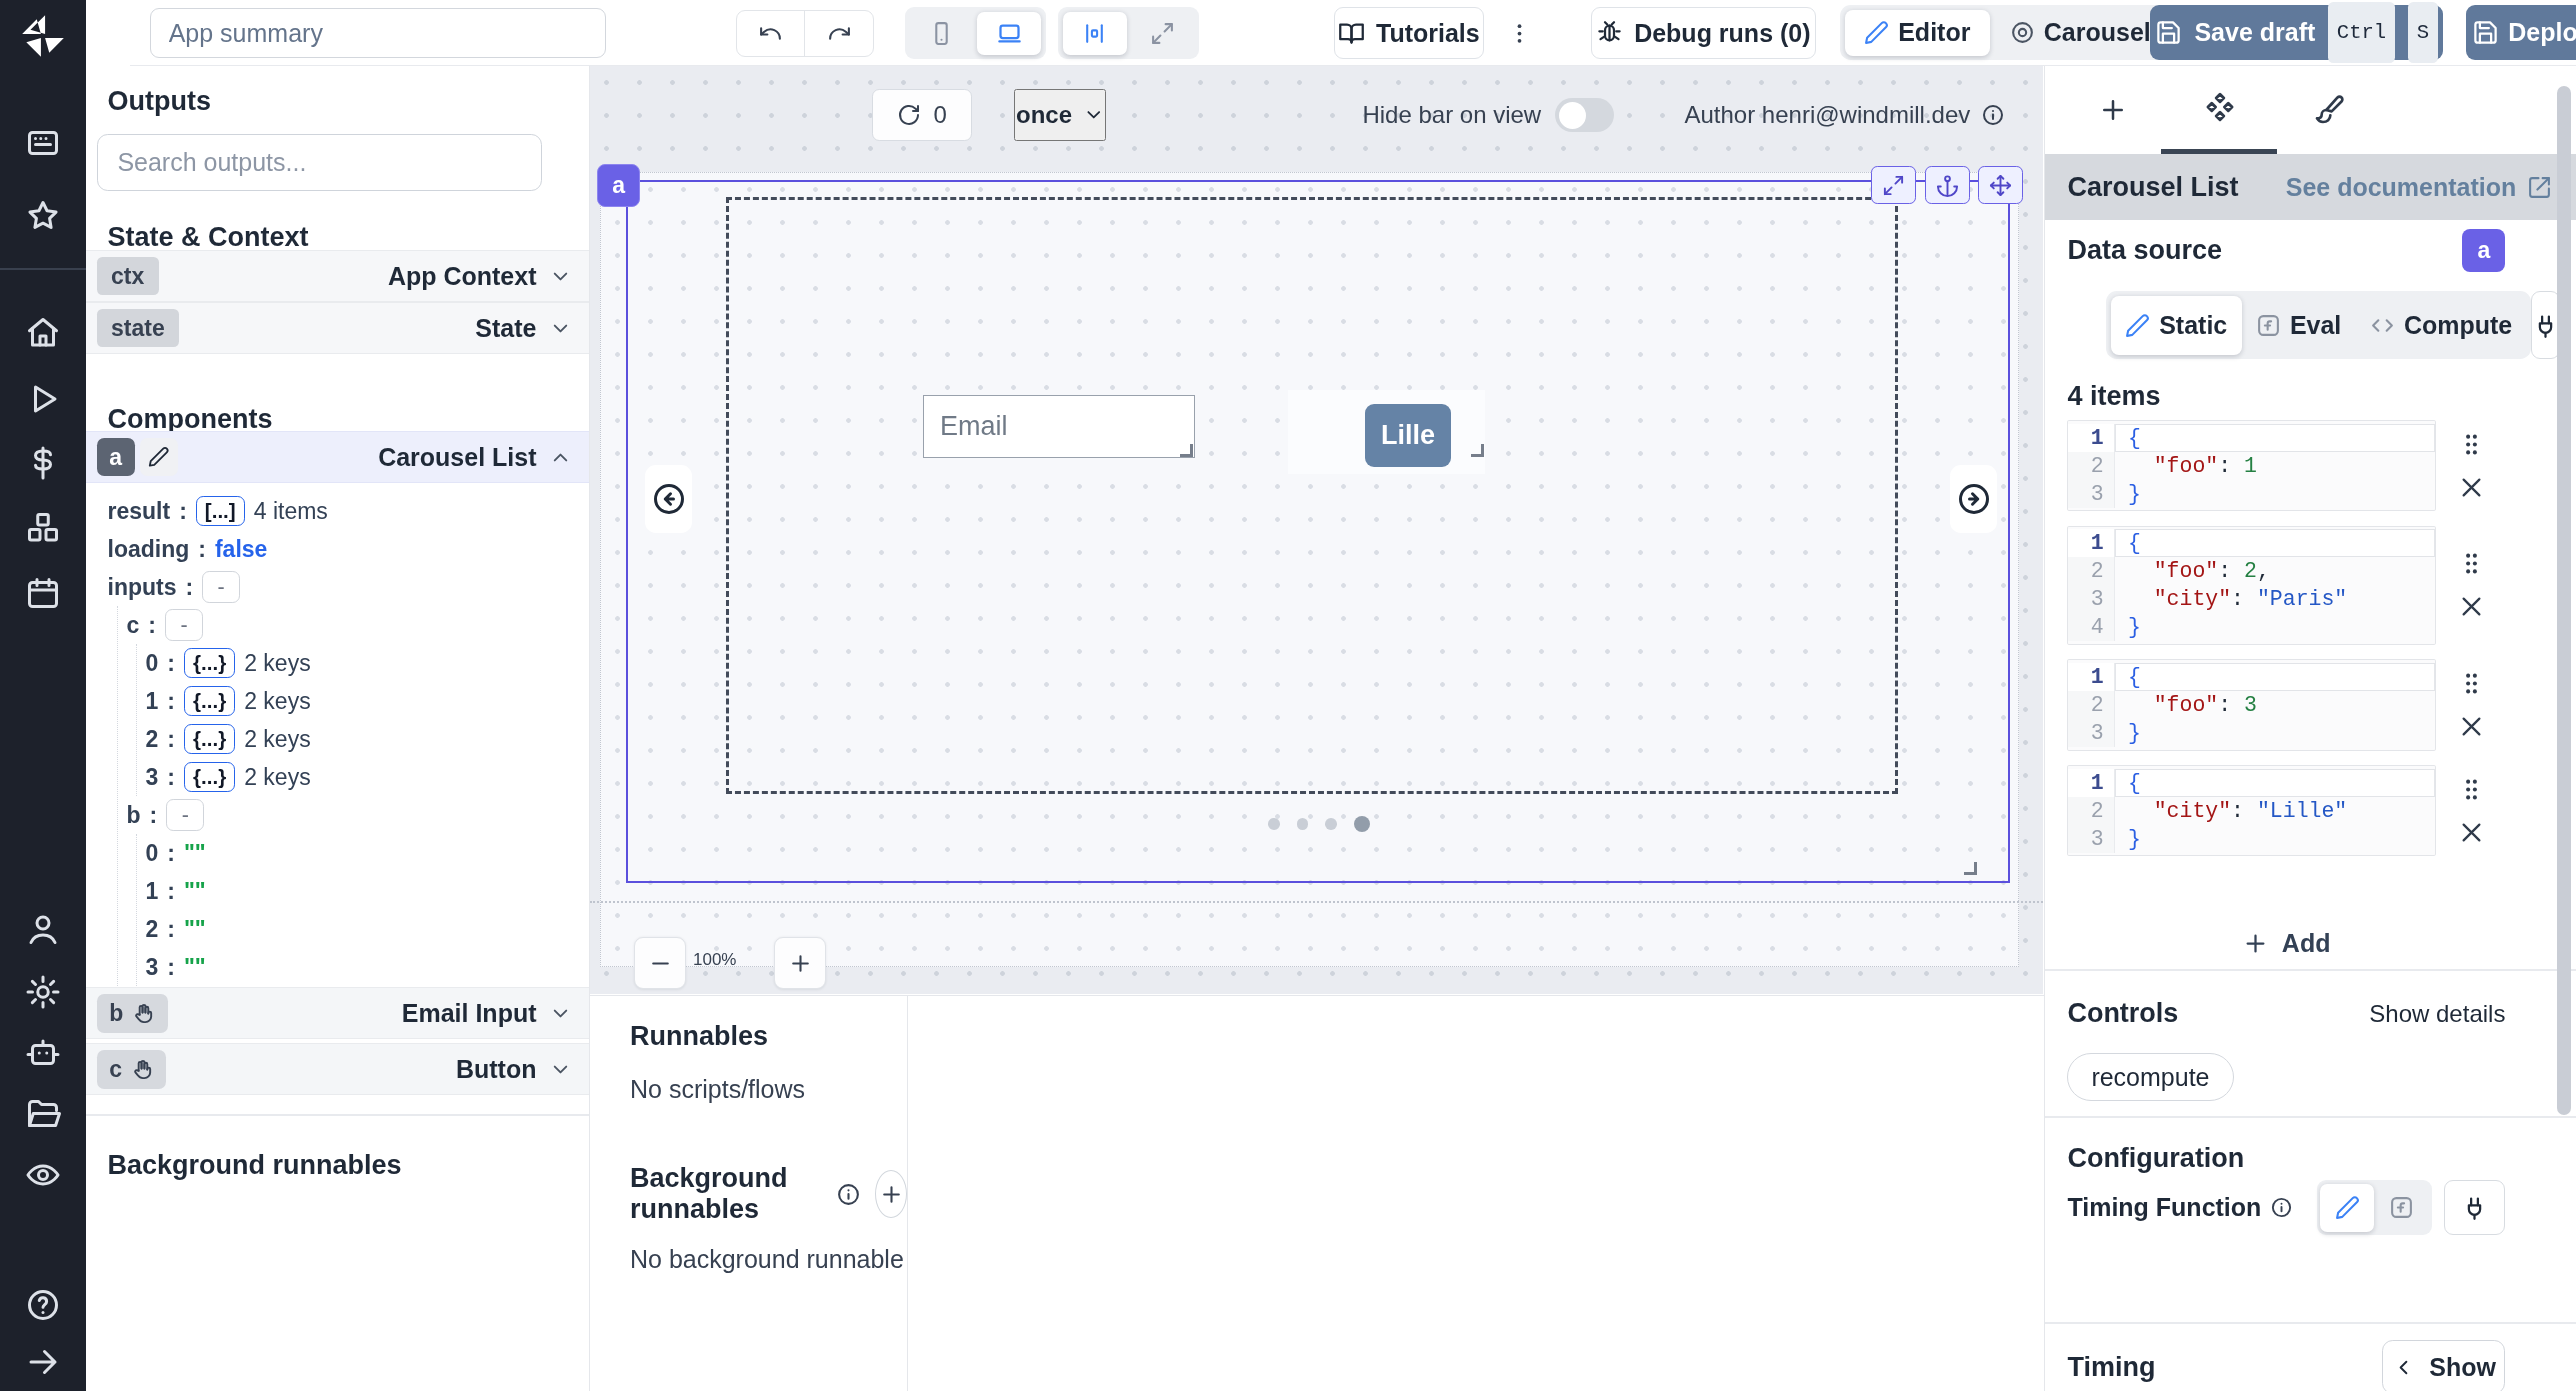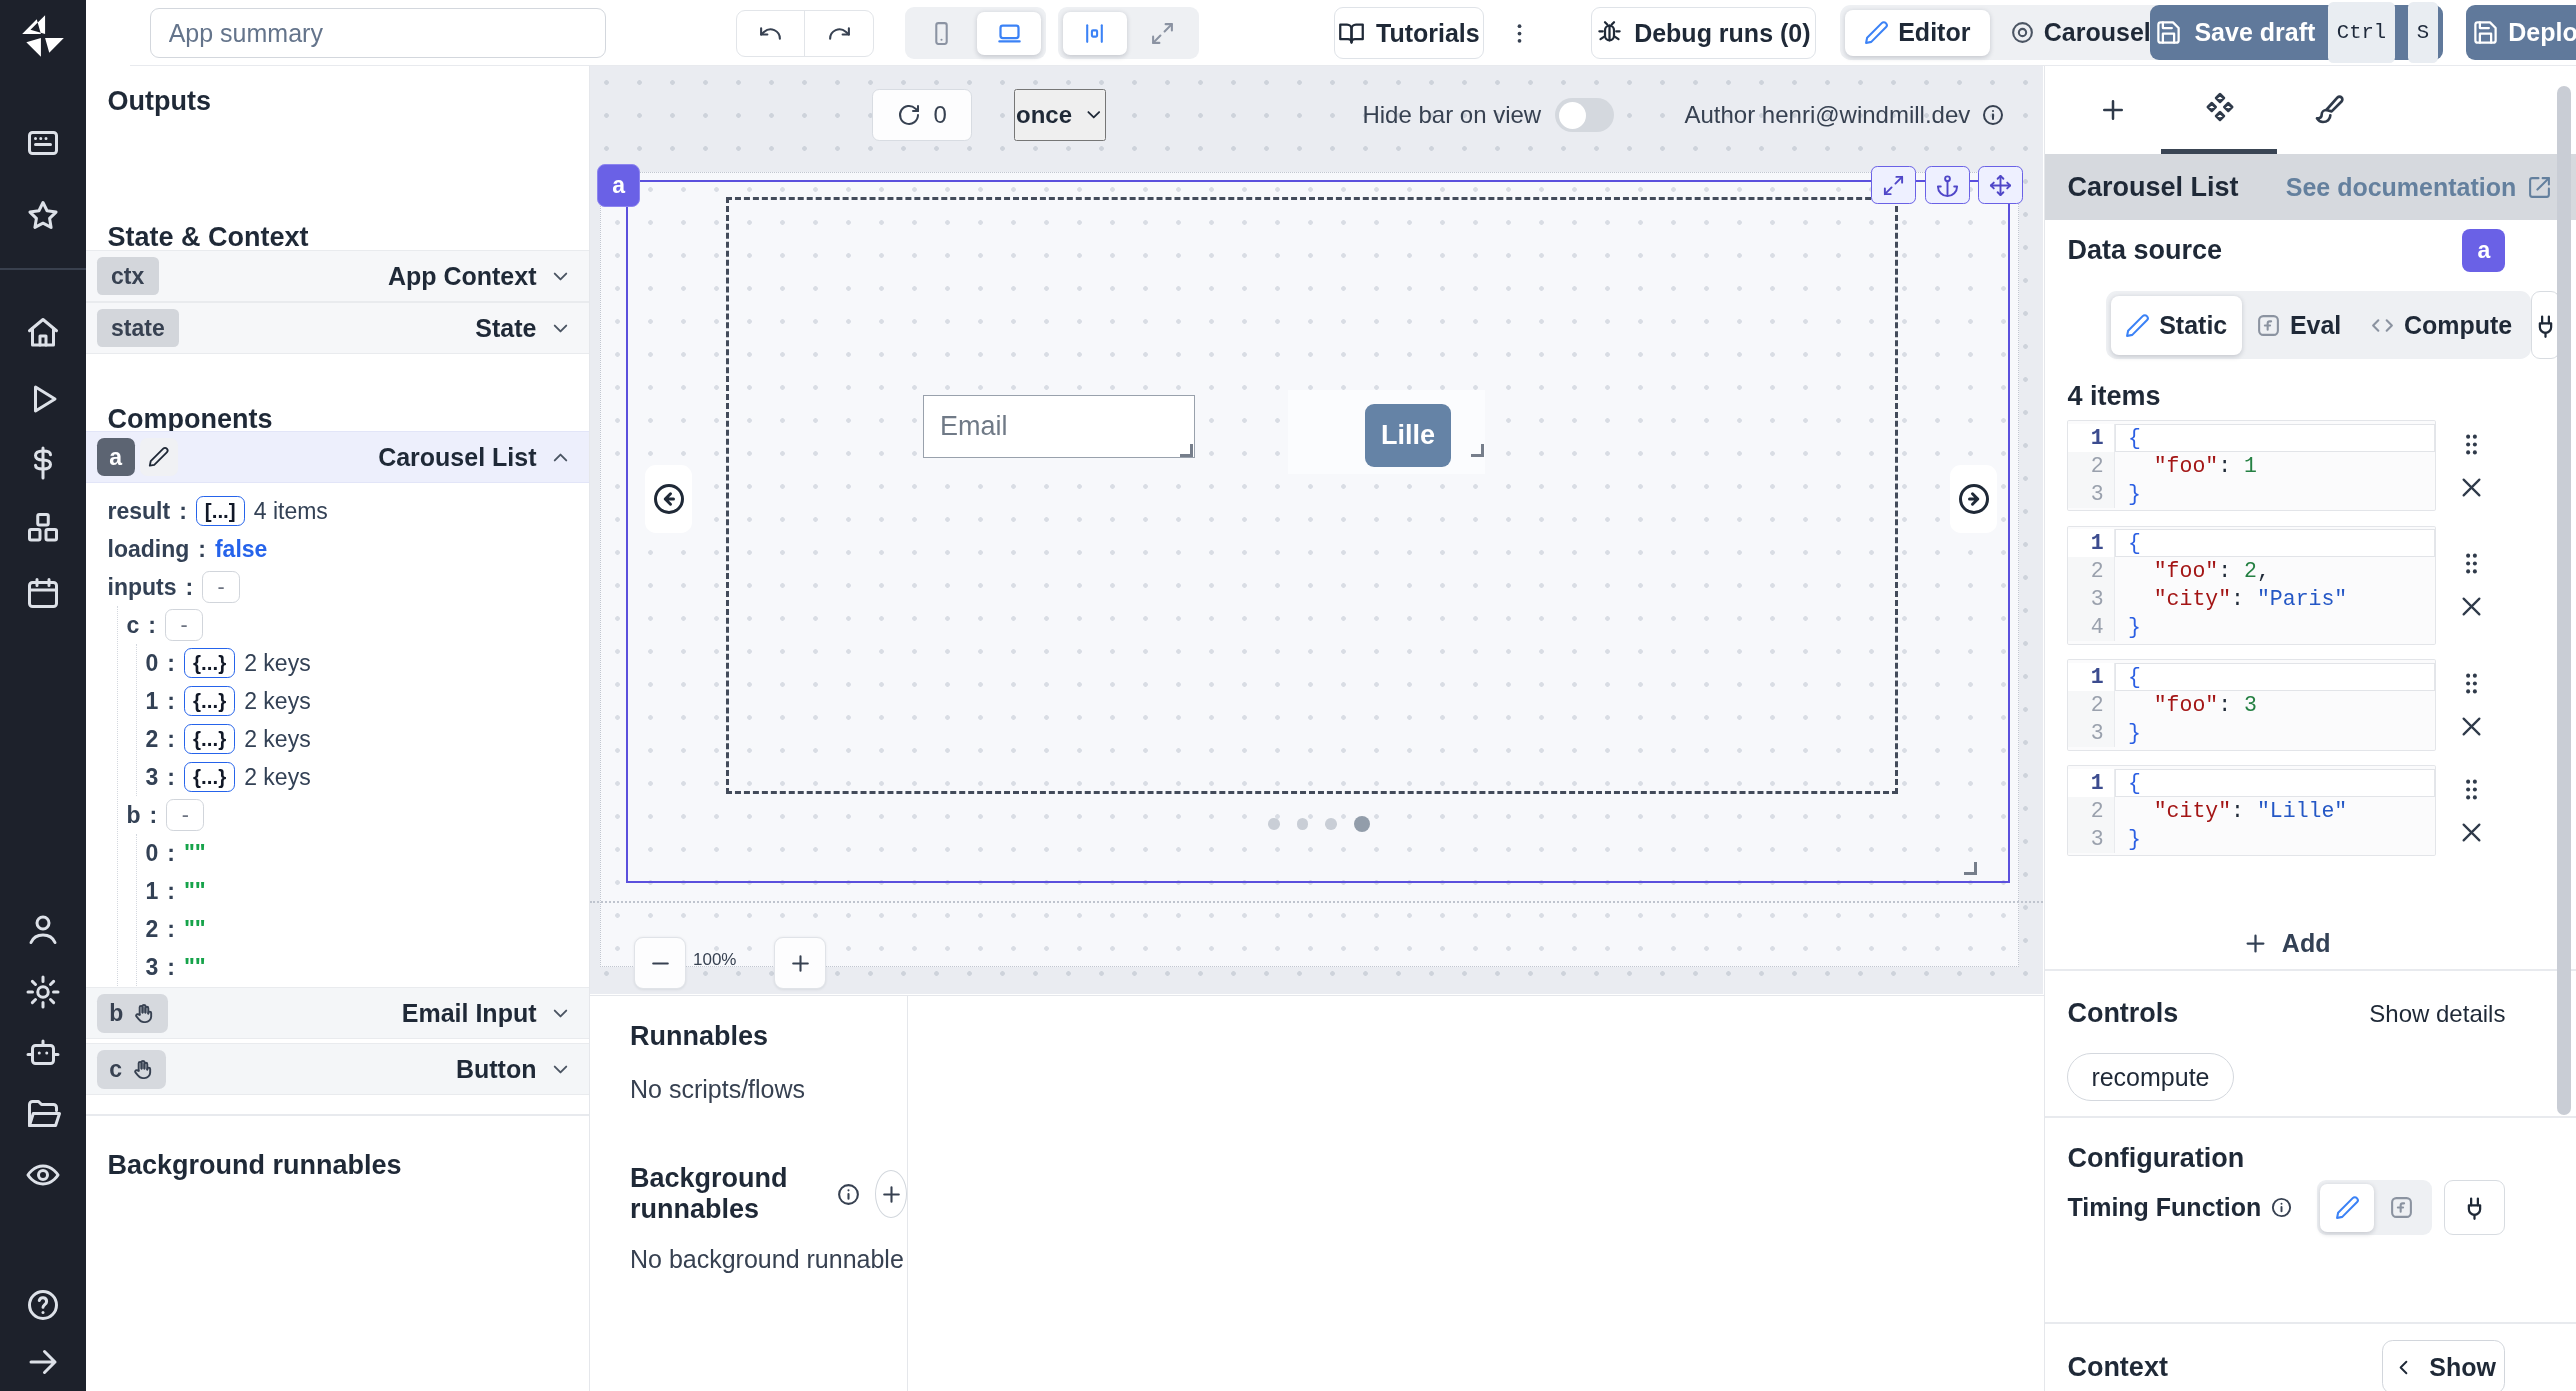--- a/index.html
+++ b/index.html
@@ -367,20 +367,21 @@
           <path d="M19 21H5a2 2 0 0 1-2-2V5a2 2 0 0 1 2-2h11l5 5v11a2 2 0 0 1-2 2z"></path>
           <path d="M17 21v-8H7v8"></path>
           <path d="M7 3v5h8"></path>
         </svg>
       <span>Deploy</span>
     </button>
   </header>
 
   <aside id="outputs">
     <h2 class="panel-h" id="outputs-title">Outputs</h2>
+    <input id="search-outputs" placeholder="Search outputs..." style="">
     <h2 class="panel-h" id="sc-heading">State &amp; Context</h2>
 
     <div class="out-row" style="top:184px">
       <span class="out-badge">ctx</span>
       <span class="out-type">App Context</span>
       <span class="out-chev">
           <svg class="ic" width="23" height="23" viewBox="0 0 24 24">
             <path d="M6 9l6 6 6-6"></path>
           </svg>
         </span>
@@ -913,21 +914,21 @@
           <svg class="ic" width="27" height="27" viewBox="0 0 24 24">
             <path d="M12 22v-3.5"></path>
             <path d="M7 10h10v3.5a5 5 0 0 1-10 0z"></path>
             <path d="M9 10V4M15 10V4"></path>
           </svg>
         </button>
     </div>
 
     <span class="insp-div" style="top:1256px"></span>
     <div id="styling-row">
-      <h2 class="panel-h">Context</h2>
+      <h2 class="panel-h">Timing</h2>
       <button id="styling-show-btn">
         <svg class="ic" width="23" height="23" viewBox="0 0 24 24">
             <path d="M15 6l-6 6 6 6"></path>
           </svg>
         <span>Show</span>
       </button>
     </div>
     <span id="insp-scrollbar"></span>
   </aside>
 </div>

